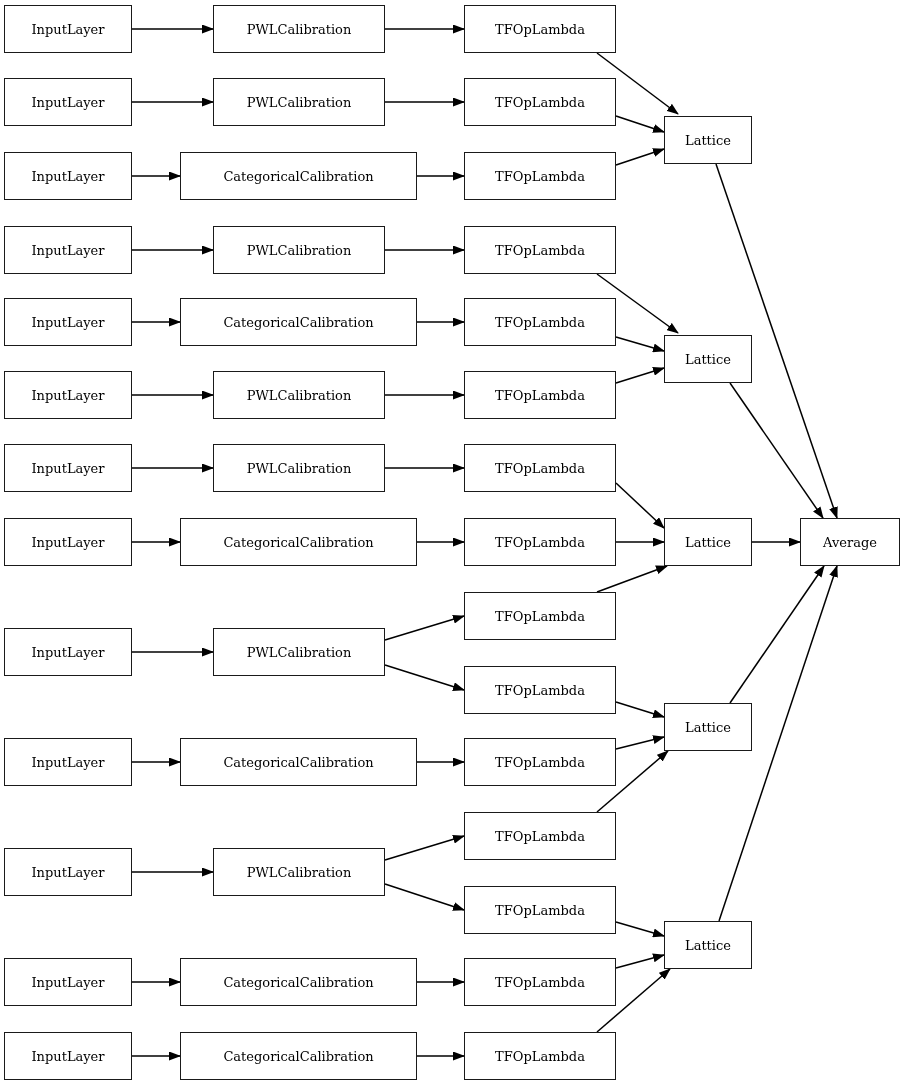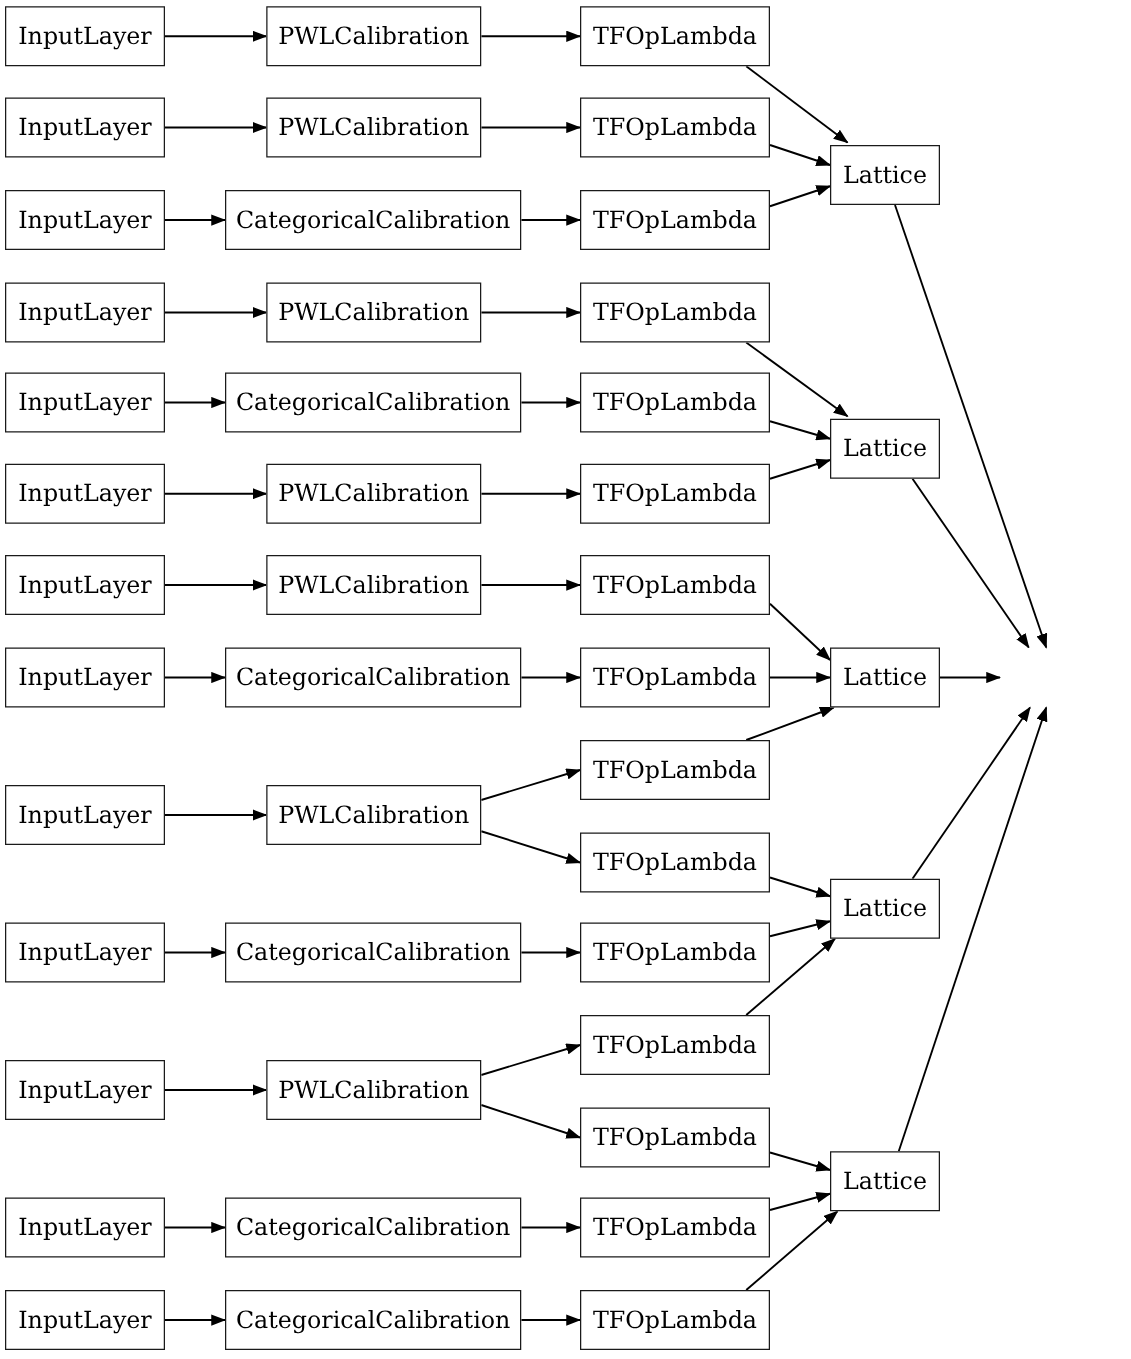--- a/index.html
+++ b/index.html
@@ -22,21 +22,21 @@
     z-index: 1;
   }
   .node {
     position: absolute;
     box-sizing: border-box;
     background: #ffffff;
     border: 1.5px solid #1a1a1a;
     display: flex;
     align-items: center;
     justify-content: center;
-    font-size: 19px;
+    font-size: 13px;
     color: #000000;
     white-space: nowrap;
     z-index: 2;
     line-height: 1;
   }
 </style>
 </head>
 <body>
 
 <div id="stage">
@@ -226,13 +226,16 @@
     </div>
     <div class="node" style="left: 664px; top: 518px; width: 88px; height: 48px;">
       <span>Lattice</span>
     </div>
     <div class="node" style="left: 664px; top: 703px; width: 88px; height: 48px;">
       <span>Lattice</span>
     </div>
     <div class="node" style="left: 664px; top: 921px; width: 88px; height: 48px;">
       <span>Lattice</span>
     </div>
+    <div class="node" style="left: 800px; top: 518px; width: 100px; height: 48px;">
+      <span>Average</span>
+    </div>
   </div>
 
 </body></html>

